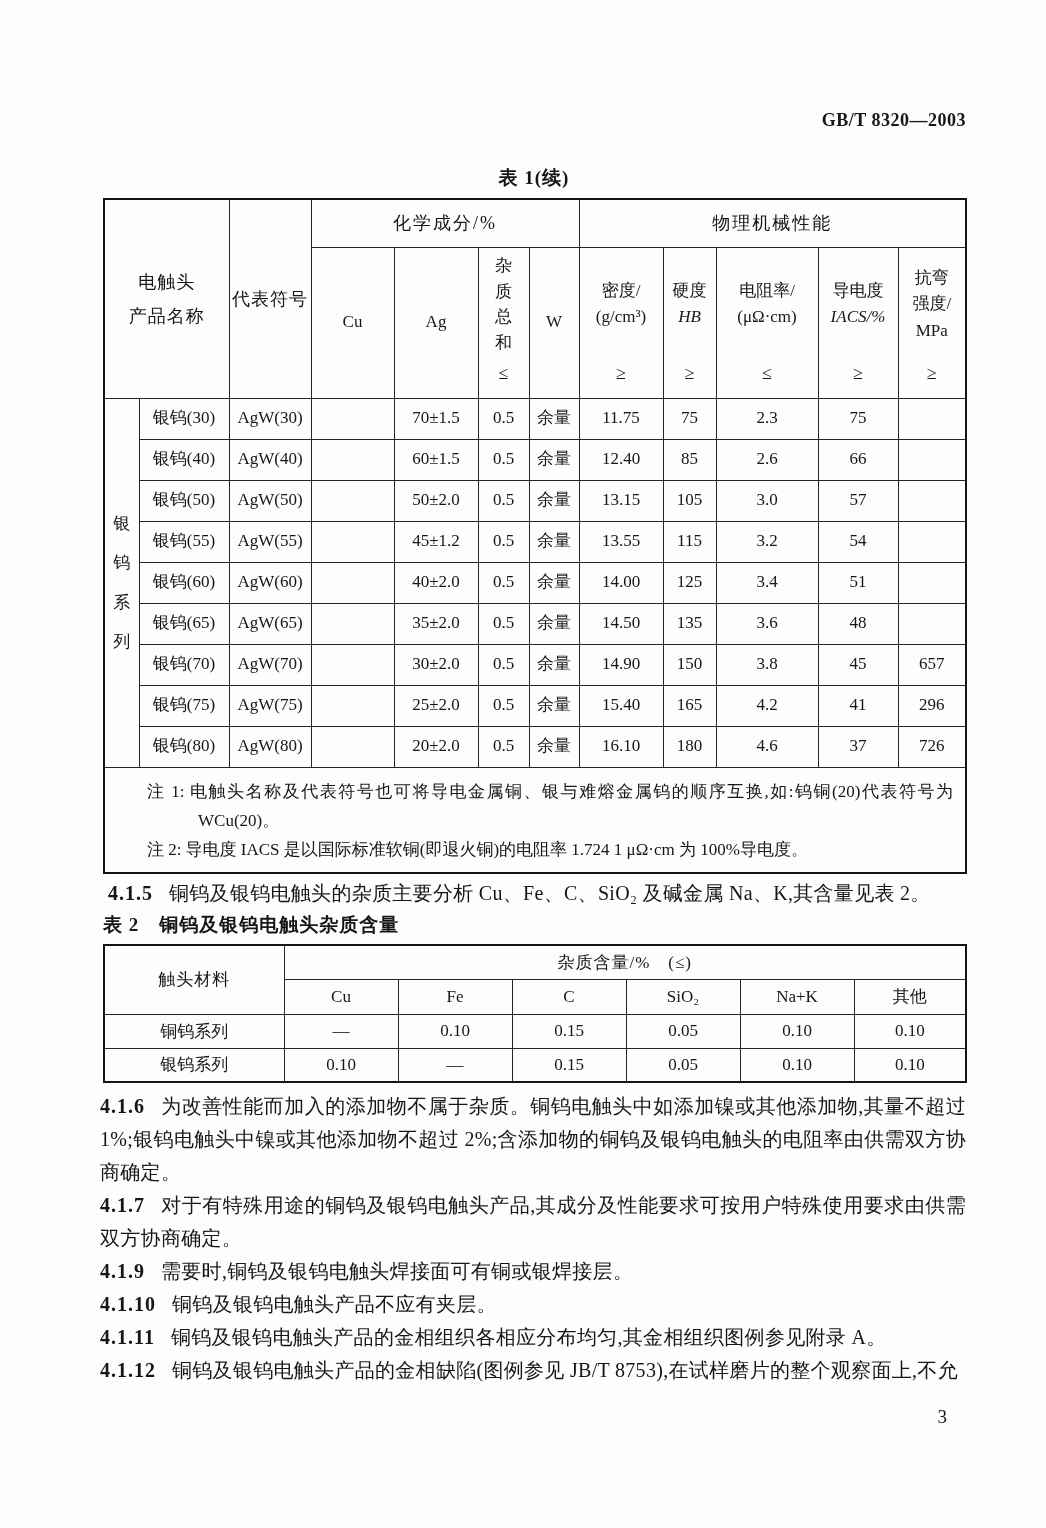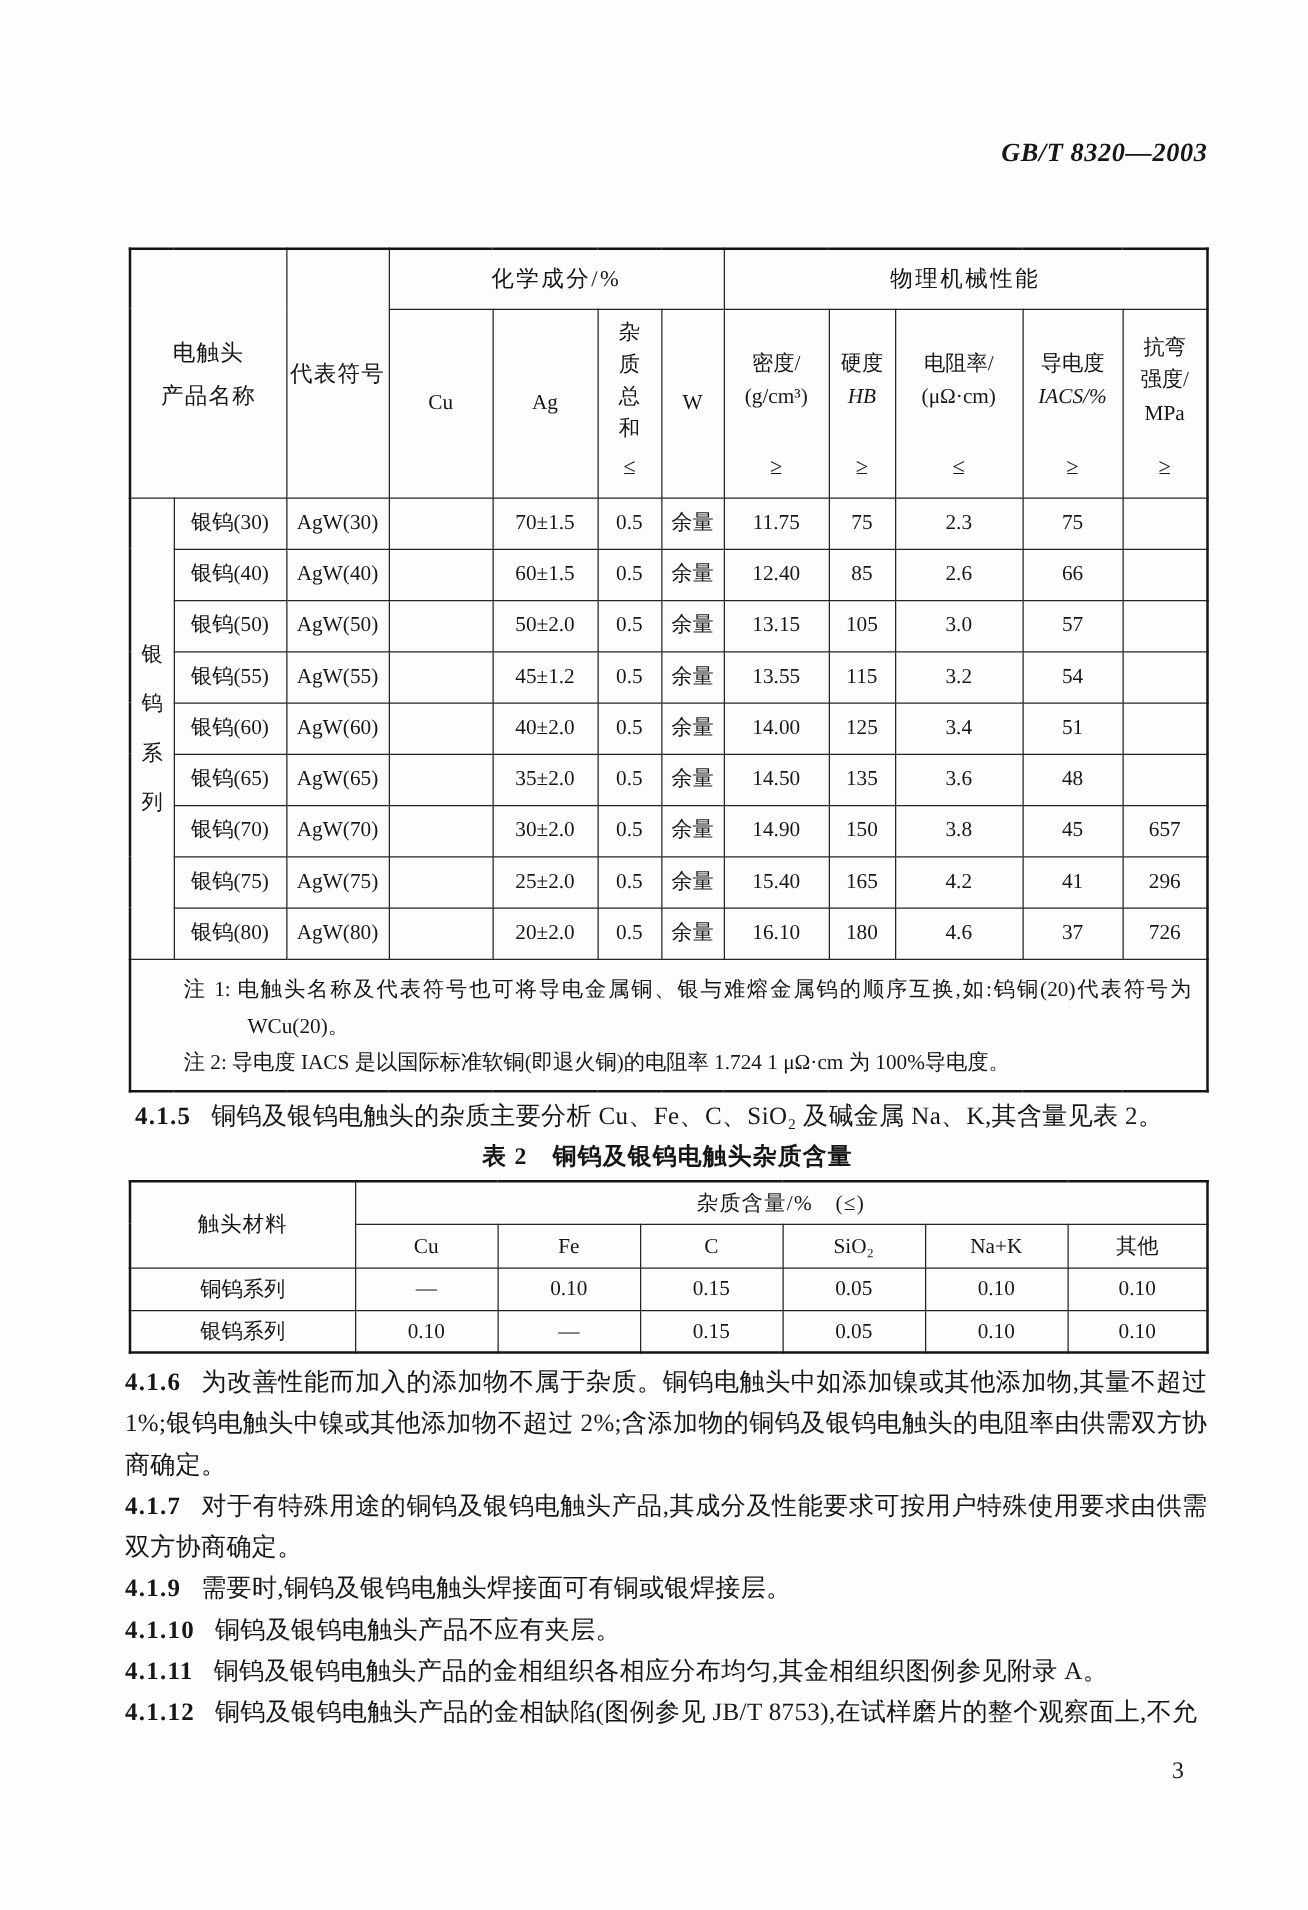--- a/index.html
+++ b/index.html
@@ -4,21 +4,21 @@
 <style>
   * { box-sizing: border-box; }
   html,body { margin:0; padding:0; background:#ffffff; }
   .page {
     position:relative; width:1046px; height:1528px;
     background:#fdfdfb; color:#161616; overflow:hidden;
     font-family:"Liberation Serif","DejaVu Serif",serif;
   }
   .doc-code {
     position:absolute; top:110px; right:80px;
-    font-size:21px; font-weight:bold; letter-spacing:0.5px;font-style:italic;
+    font-size:18px; font-weight:bold; letter-spacing:0.5px;
   }
   .t1-caption {
     position:absolute; top:165px; left:103px; width:862px;
     text-align:center; font-size:19px; font-weight:bold; letter-spacing:1px;
   }
   table { border-collapse:collapse; table-layout:fixed; }
   .t1 {
     position:absolute; top:198px; left:103px; width:862px;
     border:2.5px solid #151515;
   }
@@ -38,21 +38,21 @@
   .t1 tbody td { height:41px; }
   .vtext { width:1.15em; margin:0 auto; word-break:break-all; line-height:2.3; font-size:17px; }
   .notes-cell { text-align:left !important; padding:9px 12px 8px 42px !important; }
   .note { font-size:17px; line-height:1.72; text-align:justify; padding-left:3em; text-indent:-3em; }
   .note-label { padding-right:4px; }
   .clause { margin:0; font-size:20px; line-height:33px; text-align:justify; letter-spacing:0.3px; }
   .cnum { font-weight:bold; padding-right:16px; letter-spacing:1px; }
   .c415 { position:absolute; top:877px; left:108px; width:866px; }
   .t2-caption {
     position:absolute; top:912px; left:103px; width:862px;
-    text-align:center; font-size:19px; font-weight:bold; letter-spacing:1px;
+    font-size:19px; font-weight:bold; letter-spacing:1px;
   }
   .t2 {
     position:absolute; top:944px; left:103px; width:862px;
     border:2.5px solid #151515;
   }
   .t2 th,.t2 td {
     border:1.5px solid #242424; padding:0;
     text-align:center; vertical-align:middle;
     font-size:17px; font-weight:normal;margin-top:17px;
   }
@@ -63,20 +63,21 @@
   .clauses { position:absolute; top:1090px; left:100px; width:866px; }
   .page-num { position:absolute; top:1406px; right:99px; font-size:19px; }
 </style>
 </head>
 <body>
 
 <div class="page">
 
   <div class="doc-code">GB/T 8320—2003</div>
 
+  <div class="t1-caption">表 1(续)</div>
 
   <table class="t1">
     <colgroup>
       <col style="width:35px">
         <col style="width:90px">
         <col style="width:82px">
         <col style="width:83px">
       <col style="width:84px">
         <col style="width:51px">
         <col style="width:50px">

